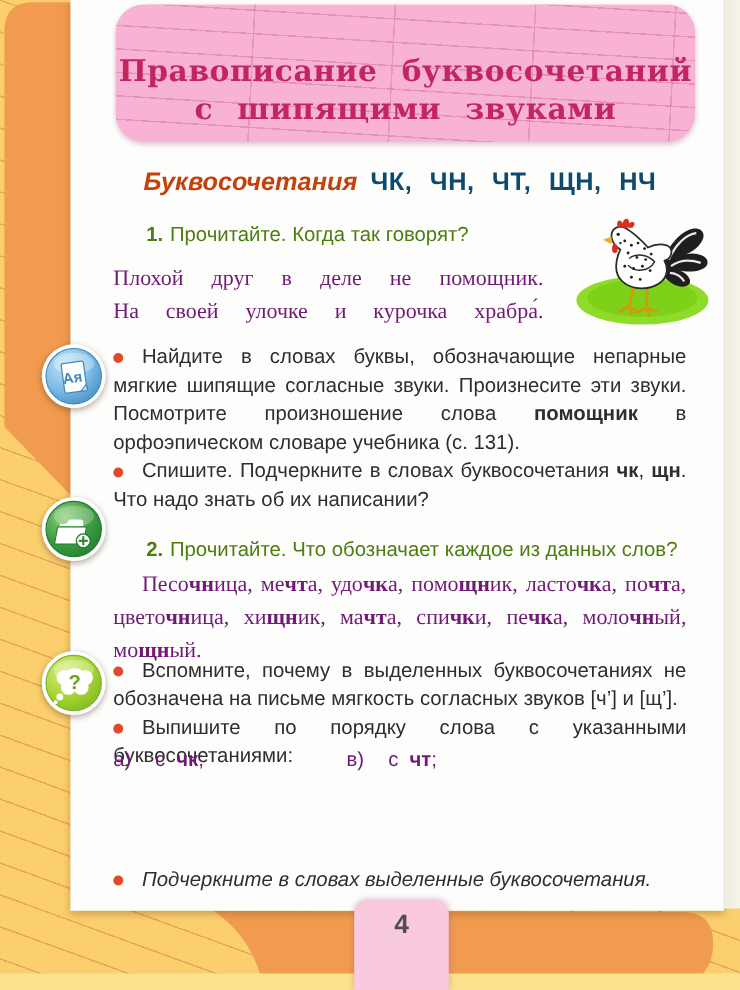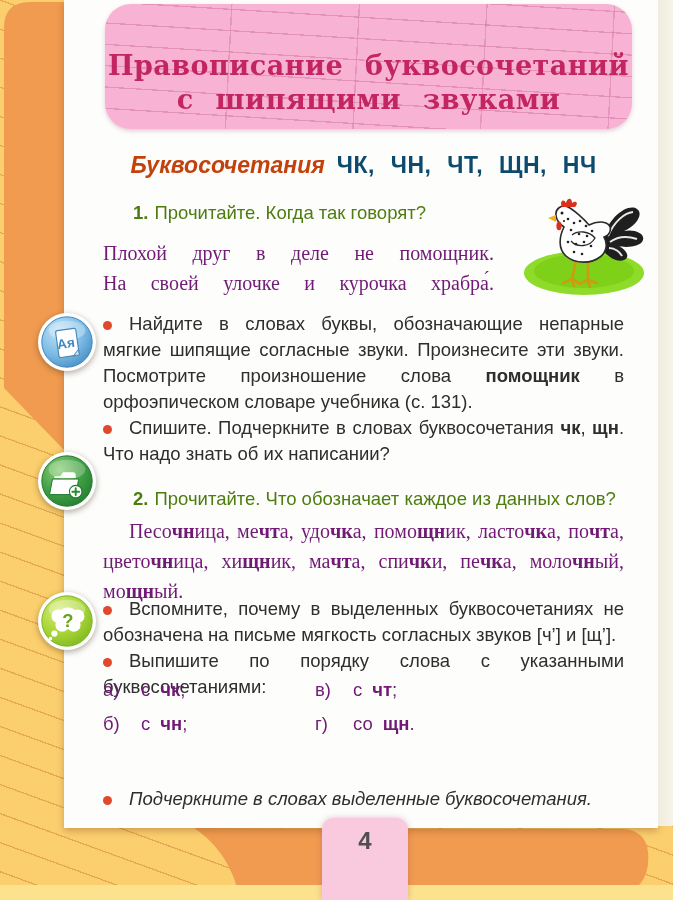--- a/index.html
+++ b/index.html
@@ -125,28 +125,20 @@
         <p class="task"><span class="dot"></span><span><span>Выпишите по порядку слова с указанными буквосочетаниями:</span></span></p>
       </div>
 
       <div class="abs letters">
         <div class="lrow">
           <div class="li">
             <span class="li-label">а)</span><span class="li-pre">с</span><b>чк</b><span>;</span>
           </div>
           <div class="li">
             <span class="li-label">в)</span><span class="li-pre">с</span><b>чт</b><span>;</span>
-          </div>
-        </div>
-        <div class="lrow">
-          <div class="li">
-            <span class="li-label">б)</span><span class="li-pre">с</span><b>чн</b><span>;</span>
-          </div>
-          <div class="li">
-            <span class="li-label">г)</span><span class="li-pre">со</span><b>щн</b><span>.</span>
           </div>
         </div>
       </div>
 
       <p class="abs task final"><span class="dot"></span><span><span>Подчеркните в словах выделенные буквосочетания.</span></span></p>
     </div>
 
     <svg class="hen" width="140" height="104" viewBox="0 0 140 104" role="img">
       <ellipse cx="68" cy="78" rx="60" ry="22" fill="#8fdb2a"></ellipse>
       <ellipse cx="68" cy="76" rx="50" ry="17" fill="#76cc12" opacity=".7"></ellipse>

